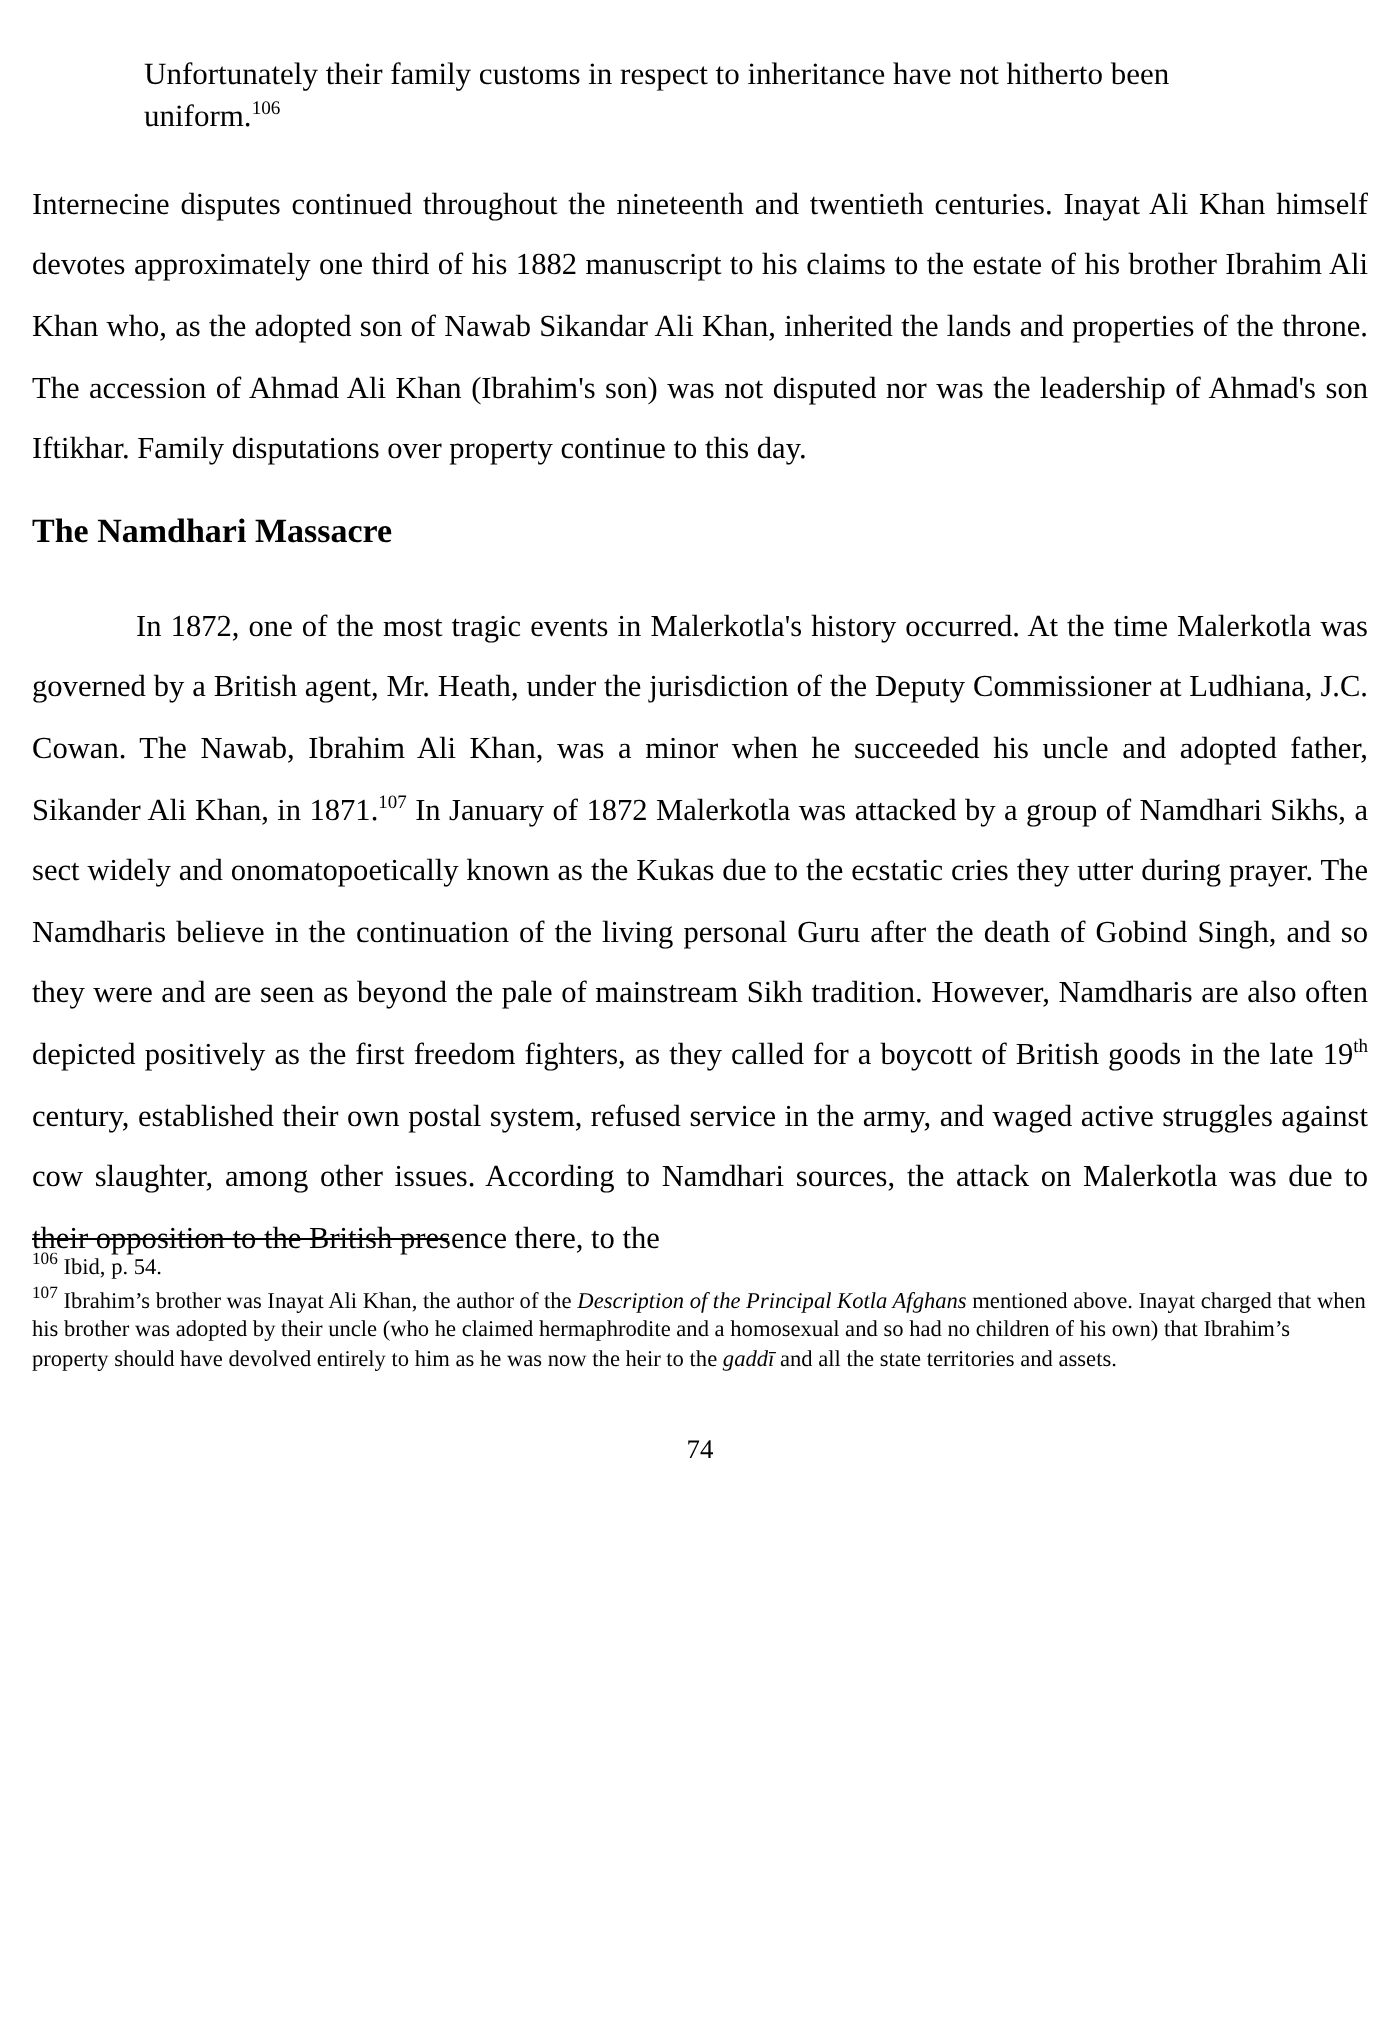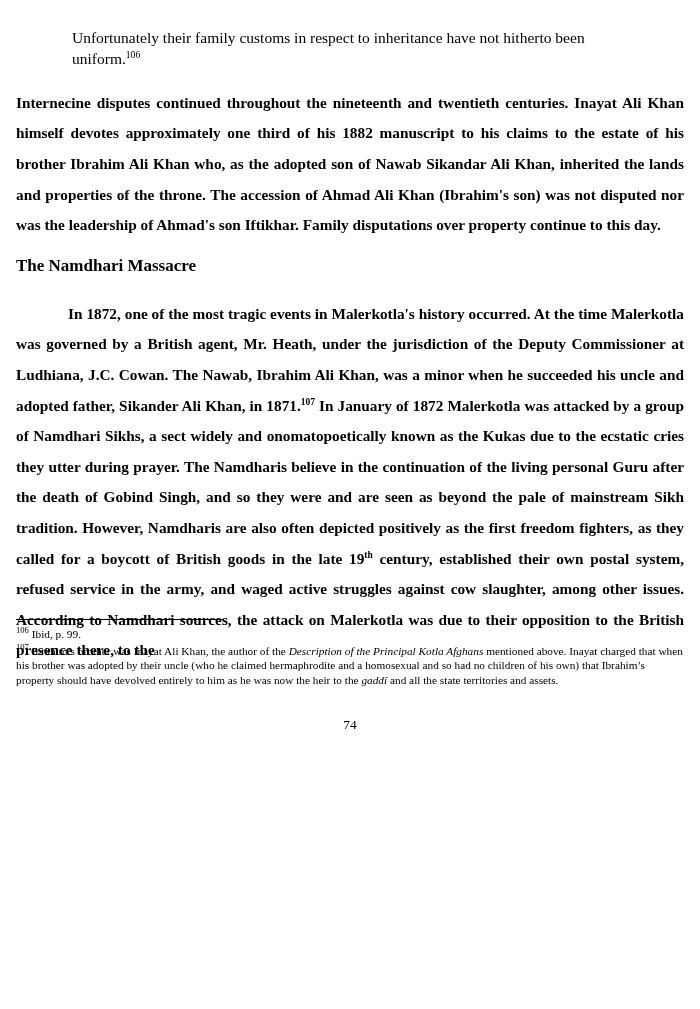--- a/index.html
+++ b/index.html
@@ -29,21 +29,20 @@
     padding-left: 56px;
     padding-right: 80px;
     text-align: left;
   }
   p.body-para {
     font-size: 15.3px;
     line-height: 2.0;
     margin: 16px 0 0 0;
     text-align: justify;
     text-justify: inter-word;
-    font-weight: bold;
   }
   p.body-para.first-after-quote {
     margin-top: 18px;
   }
   .heading {
     font-size: 17px;
     font-weight: bold;
     line-height: 2.0;
     margin: 8px 0 0 0;
   }
@@ -103,20 +102,20 @@
 
   <p class="body-para first-after-quote"><span>Internecine disputes continued throughout the nineteenth and twentieth centuries.  Inayat Ali Khan himself devotes approximately one third of his 1882 manuscript to his claims to the estate of his brother Ibrahim Ali Khan who, as the adopted son of Nawab Sikandar Ali Khan, inherited the lands and properties of the throne.  The accession of Ahmad Ali Khan (Ibrahim's son) was not disputed nor was the leadership of Ahmad's son Iftikhar.  Family disputations over property continue to this day.</span></p>
 
   <div class="heading">The Namdhari Massacre</div>
 
   <p class="body-para"><span class="indent"></span><span>In 1872, one of the most tragic events in Malerkotla's history occurred.  At the time Malerkotla was governed by a British agent, Mr. Heath, under the jurisdiction of the Deputy Commissioner at Ludhiana, J.C. Cowan.  The Nawab, Ibrahim Ali Khan, was a minor when he succeeded his uncle and adopted father, Sikander Ali Khan, in 1871.</span><sup>107</sup> <span>In January of 1872 Malerkotla was attacked by a group of Namdhari Sikhs, a sect widely and onomatopoetically known as the Kukas due to the ecstatic cries they utter during prayer.  The Namdharis believe in the continuation of the living personal Guru after the death of Gobind Singh, and so they were and are seen as beyond the pale of mainstream Sikh tradition.  However, Namdharis are also often depicted positively as the first freedom fighters, as they called for a boycott of British goods in the late 19</span><sup>th</sup> <span>century, established their own postal system, refused service in the army, and waged active struggles against cow slaughter, among other issues.  According to Namdhari sources, the attack on Malerkotla was due to their opposition to the British presence there, to the</span></p>
 
   <div class="footnote-area">
     <div class="footnote-rule"></div>
 
-    <div class="footnote"><span class="fn-num">106</span> <span>Ibid, p. 99.</span></div>
+    <div class="footnote"><span class="fn-num">106</span> <span>Ibid, p. 54.</span></div>
 
     <div class="footnote"><span class="fn-num">107</span> <span>Ibrahim’s brother was Inayat Ali Khan, the author of the </span><em>Description of the Principal Kotla Afghans</em><span> mentioned above.  Inayat charged that when his brother was adopted by their uncle (who he claimed hermaphrodite and a homosexual and so had no children of his own) that Ibrahim’s property should have devolved entirely to him as he was now the heir to the </span><em>gaddī</em><span> and all the state territories and assets.</span></div>
   </div>
 
   <div class="page-number">74</div>
 
 </div>
 
 </body></html>

